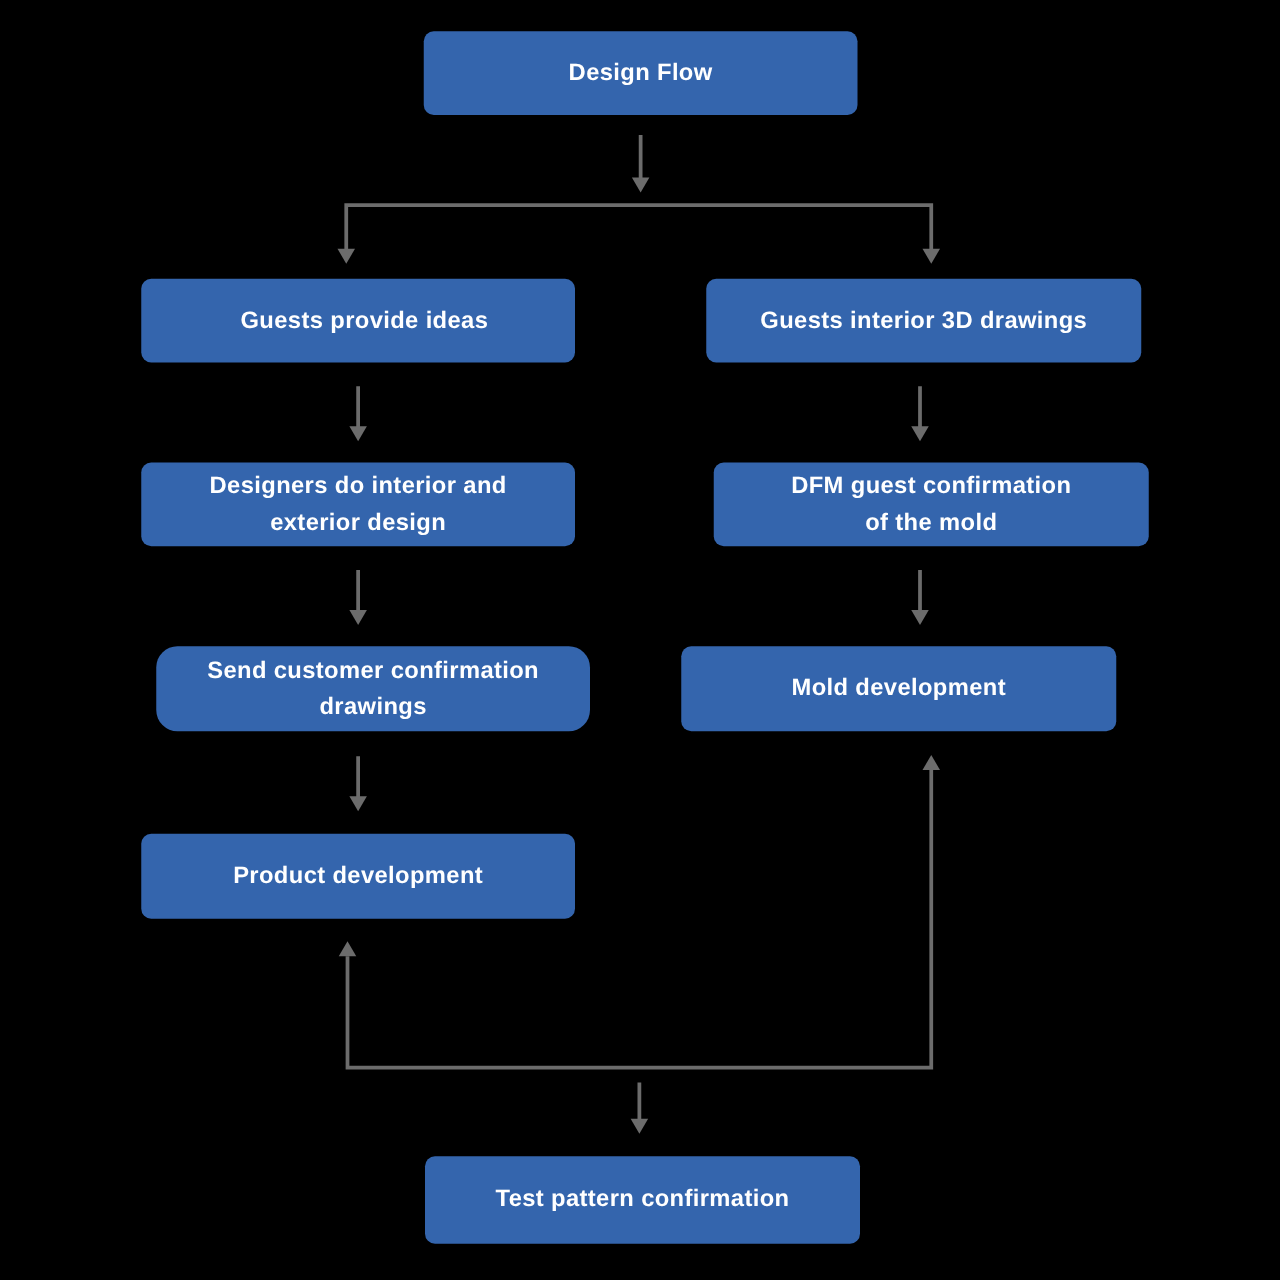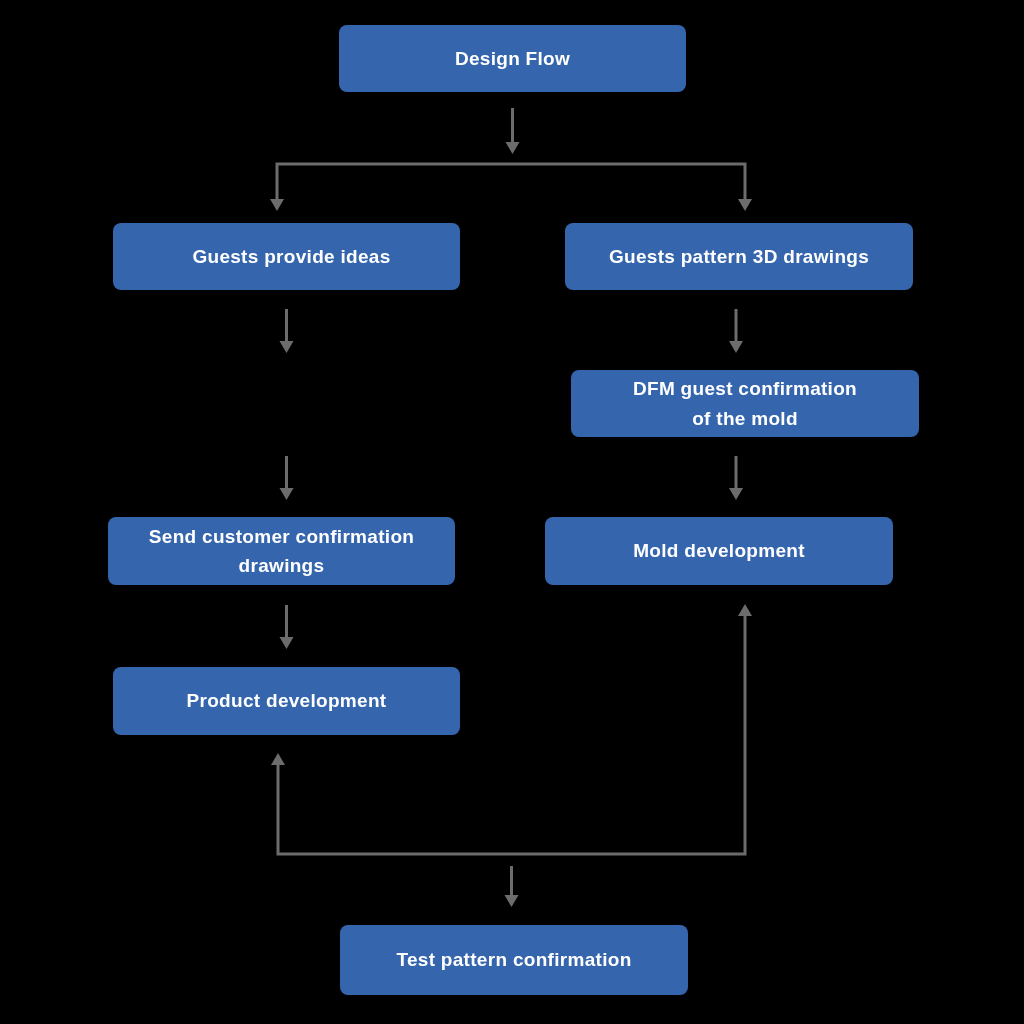--- a/index.html
+++ b/index.html
@@ -101,30 +101,34 @@
 
   <div class="node" style="left:339px; top:25px; width:347px; height:67px;">
     <span class="node-label">Design Flow</span>
   </div>
 
   <div class="node" style="left:113px; top:223px; width:347px; height:67px;padding-left:24px;">
     <span class="node-label">Guests provide ideas</span>
   </div>
 
   <div class="node" style="left:565px; top:223px; width:348px; height:67px;">
-    <span class="node-label">Guests pattern 3D drawings</span>
+    <span class="node-label">Guests interior 3D drawings</span>
   </div>
 
+  <div class="node" style="left:113px; top:370px; width:347px; height:67px;">
+    <span class="node-label">Designers do interior and
+exterior design</span>
+  </div>
 
   <div class="node" style="left:571px; top:370px; width:348px; height:67px;">
     <span class="node-label">DFM guest confirmation
 of the mold</span>
   </div>
 
-  <div class="node" style="left:108px; top:517px; width:347px; height:68px;">
+  <div class="node" style="left:125px; top:517px; width:347px; height:68px;border-radius:17px;">
     <span class="node-label">Send customer confirmation
 drawings</span>
   </div>
 
   <div class="node" style="left:545px; top:517px; width:348px; height:68px;">
     <span class="node-label">Mold development</span>
   </div>
 
   <div class="node" style="left:340px; top:925px; width:348px; height:70px;">
     <span class="node-label">Test pattern confirmation</span>

